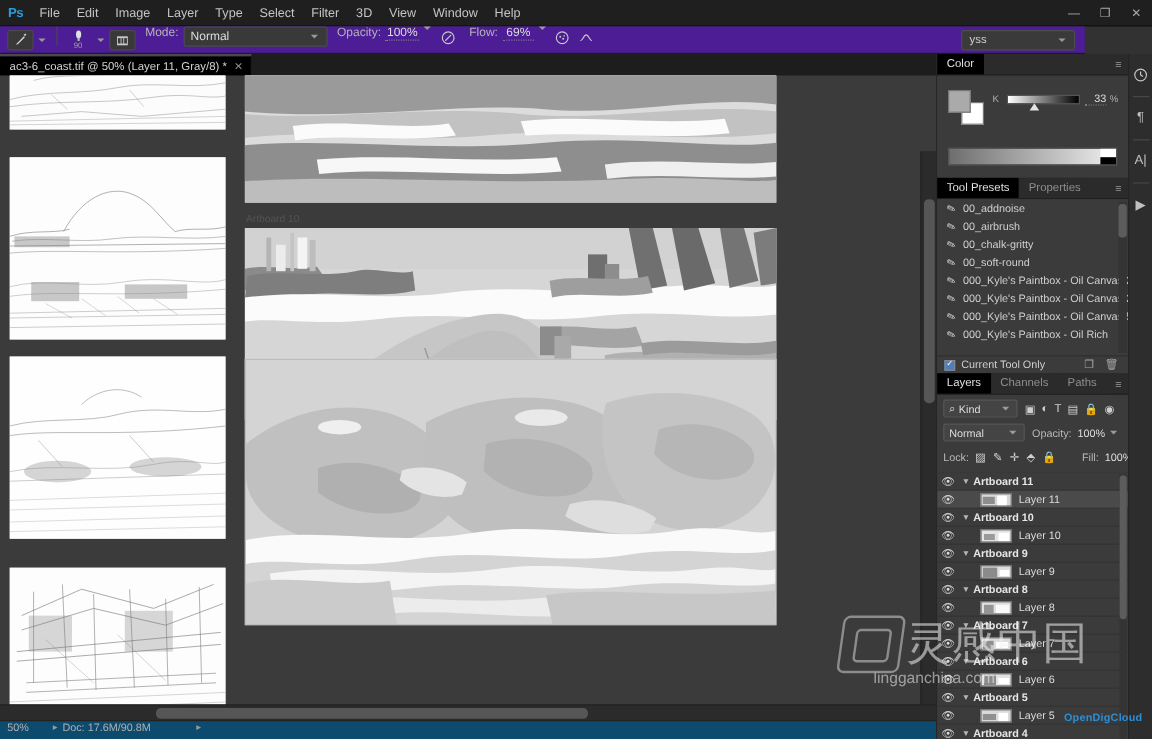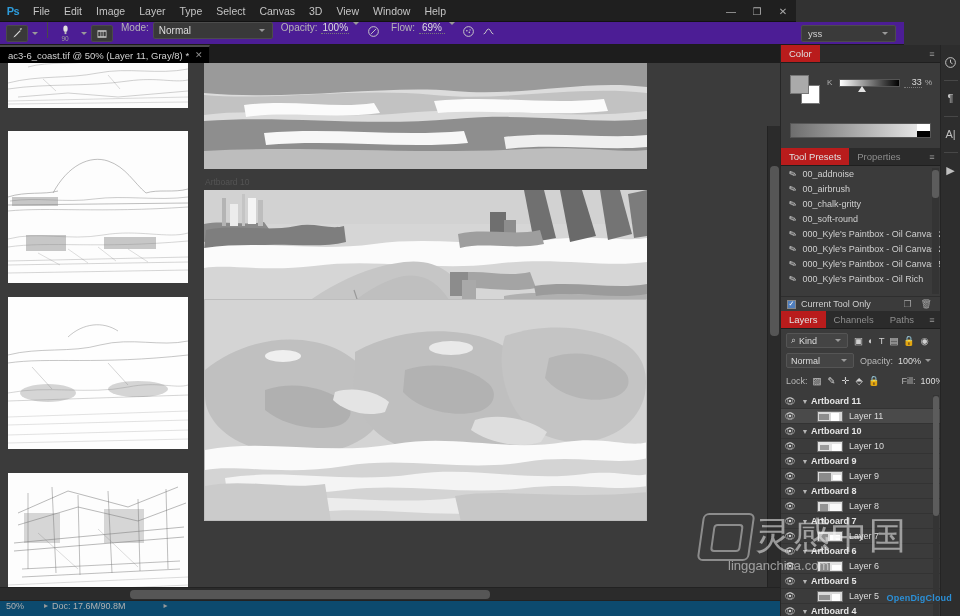--- a/index.html
+++ b/index.html
@@ -8,21 +8,21 @@
     font-family: "Liberation Sans", sans-serif;
     font-size: 10px;
     background:#323232;
     color:#c8c8c8;
     -webkit-font-smoothing: antialiased;
   }
   .app { position:relative; width:960px; height:616px; }
 
   
   .menubar {
-    position:absolute; left:0; top:0; width:796px; height:22px;
+    position:absolute; left:0; top:0; width:960px; height:22px;
     background:#1f1f1f; display:flex; align-items:center;
     border-bottom:1px solid #121212;
   }
   .ps-logo {
     width:26px; height:22px; display:flex; align-items:center;
     justify-content:center; color:#2d9cdb; font-weight:bold;
     font-size:11px; letter-spacing:-0.5px;
   }
   .menu-item {
     padding:0 7px; height:22px; line-height:22px;
@@ -134,21 +134,21 @@
   }
   .panel { background:#363636; }
   .panel-tabs {
     height:18px; background:#2b2b2b; display:flex; align-items:stretch;
     border-bottom:1px solid #1f1f1f;
   }
   .ptab {
     padding:0 8px; display:flex; align-items:center; font-size:9.5px;
     color:#8e8e8e; background:#2b2b2b;
   }
-  .ptab.active { background:#b91c1c; color:#e0e0e0; }
+  .ptab.active { background:#000000; color:#e0e0e0; }
   .pmenu {
     margin-left:auto; width:16px; display:flex; align-items:center;
     justify-content:center; color:#9a9a9a; font-size:9px;
   }
 
   
   .colorpanel { height:85px; position:relative; background:#3b3b3b; }
   .sw-wrap { position:absolute; left:9px; top:12px; width:30px; height:28px; }
   .sw-fore { position:absolute; left:0; top:0; width:19px; height:19px;
     background:#aaa; border:1px solid #777; }
@@ -259,21 +259,21 @@
 <div class="app">
 
   <div class="menubar">
     <div class="ps-logo">Ps</div>
     <div class="menu-item">File</div>
     <div class="menu-item">Edit</div>
     <div class="menu-item">Image</div>
     <div class="menu-item">Layer</div>
     <div class="menu-item">Type</div>
     <div class="menu-item">Select</div>
-    <div class="menu-item">Canvas</div>
+    <div class="menu-item">Filter</div>
     <div class="menu-item">3D</div>
     <div class="menu-item">View</div>
     <div class="menu-item">Window</div>
     <div class="menu-item">Help</div>
     <div class="wincontrols">
       <div class="wc">—</div>
       <div class="wc">❐</div>
       <div class="wc close">✕</div>
     </div>
   </div>

